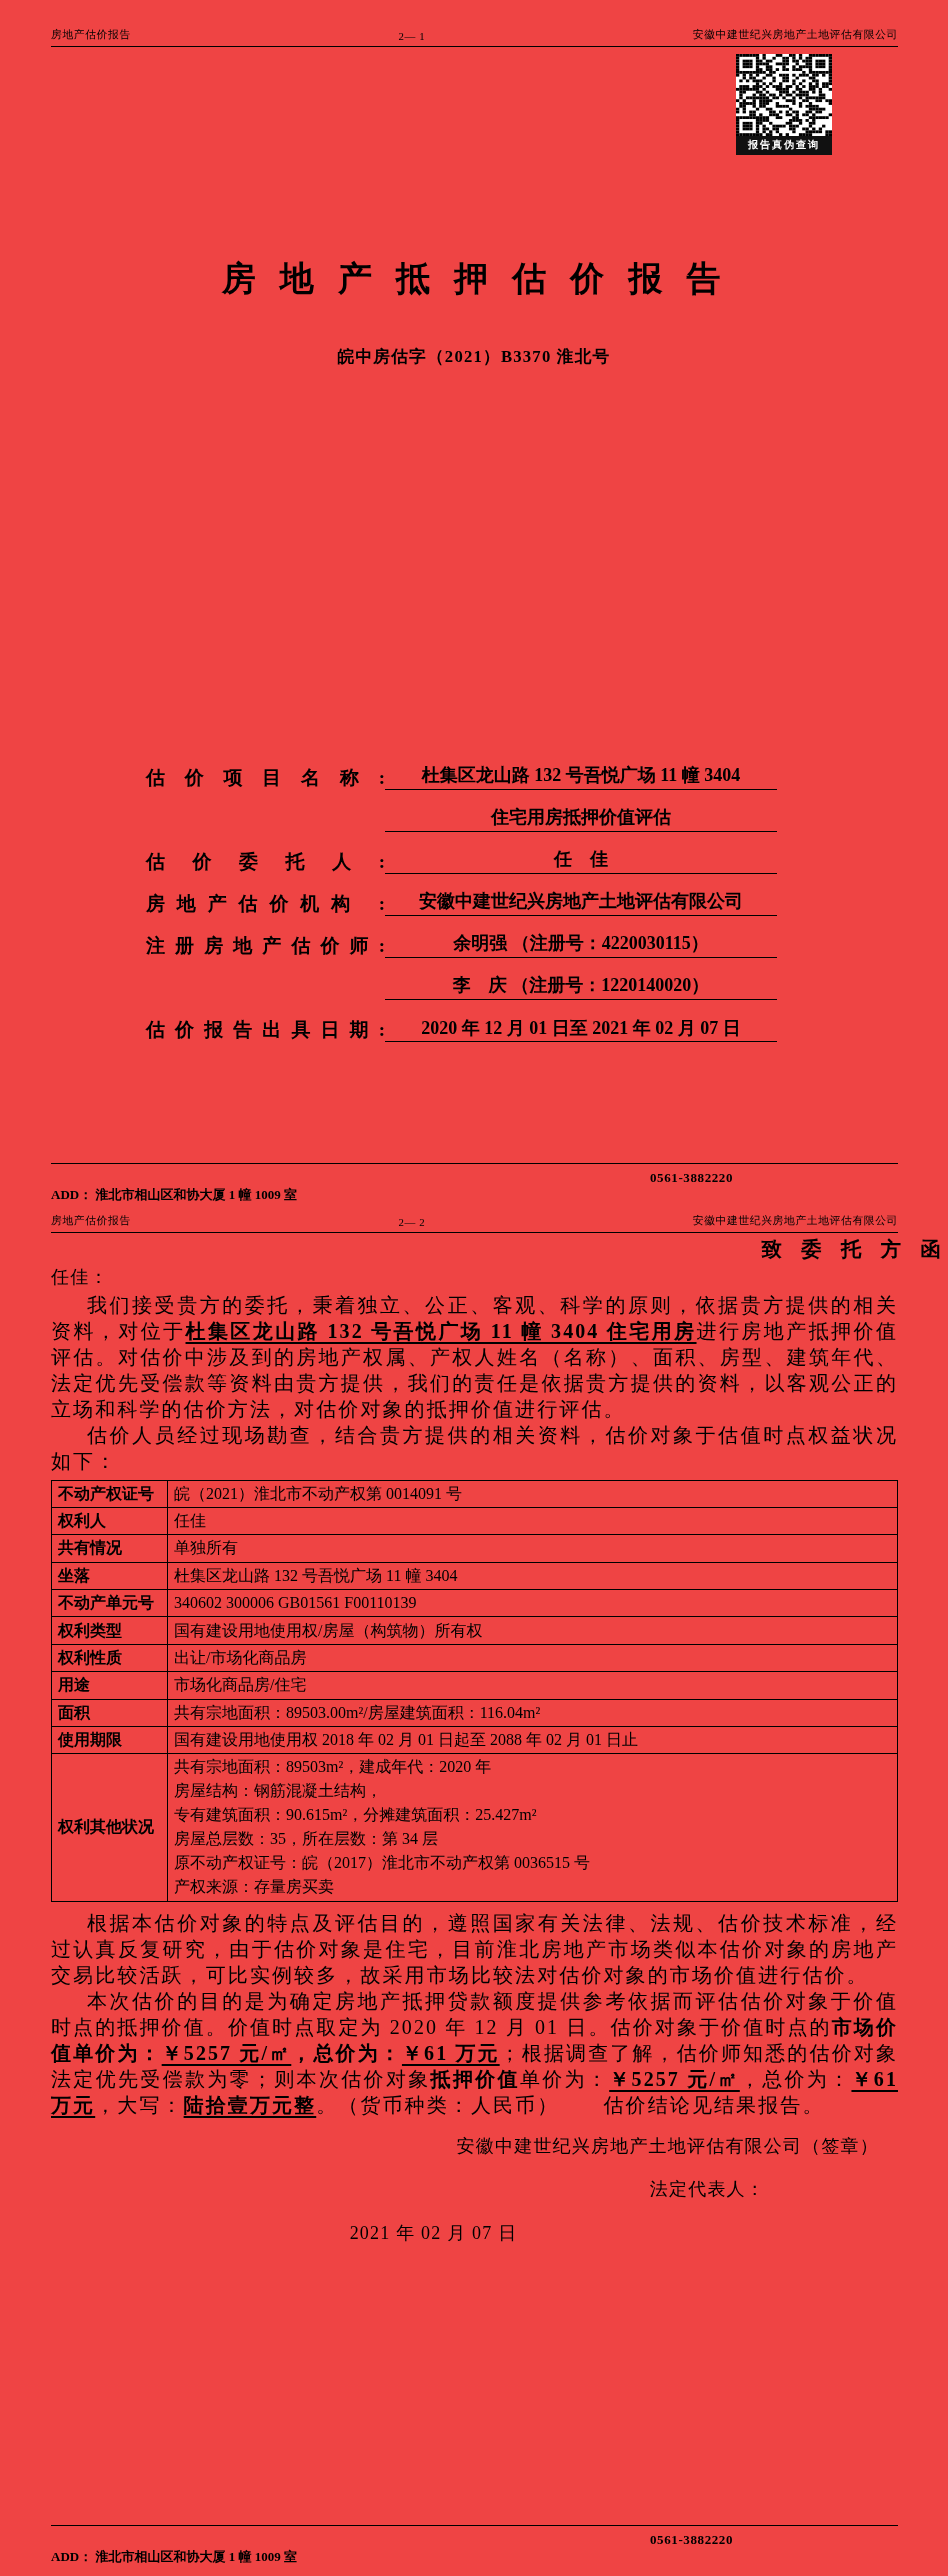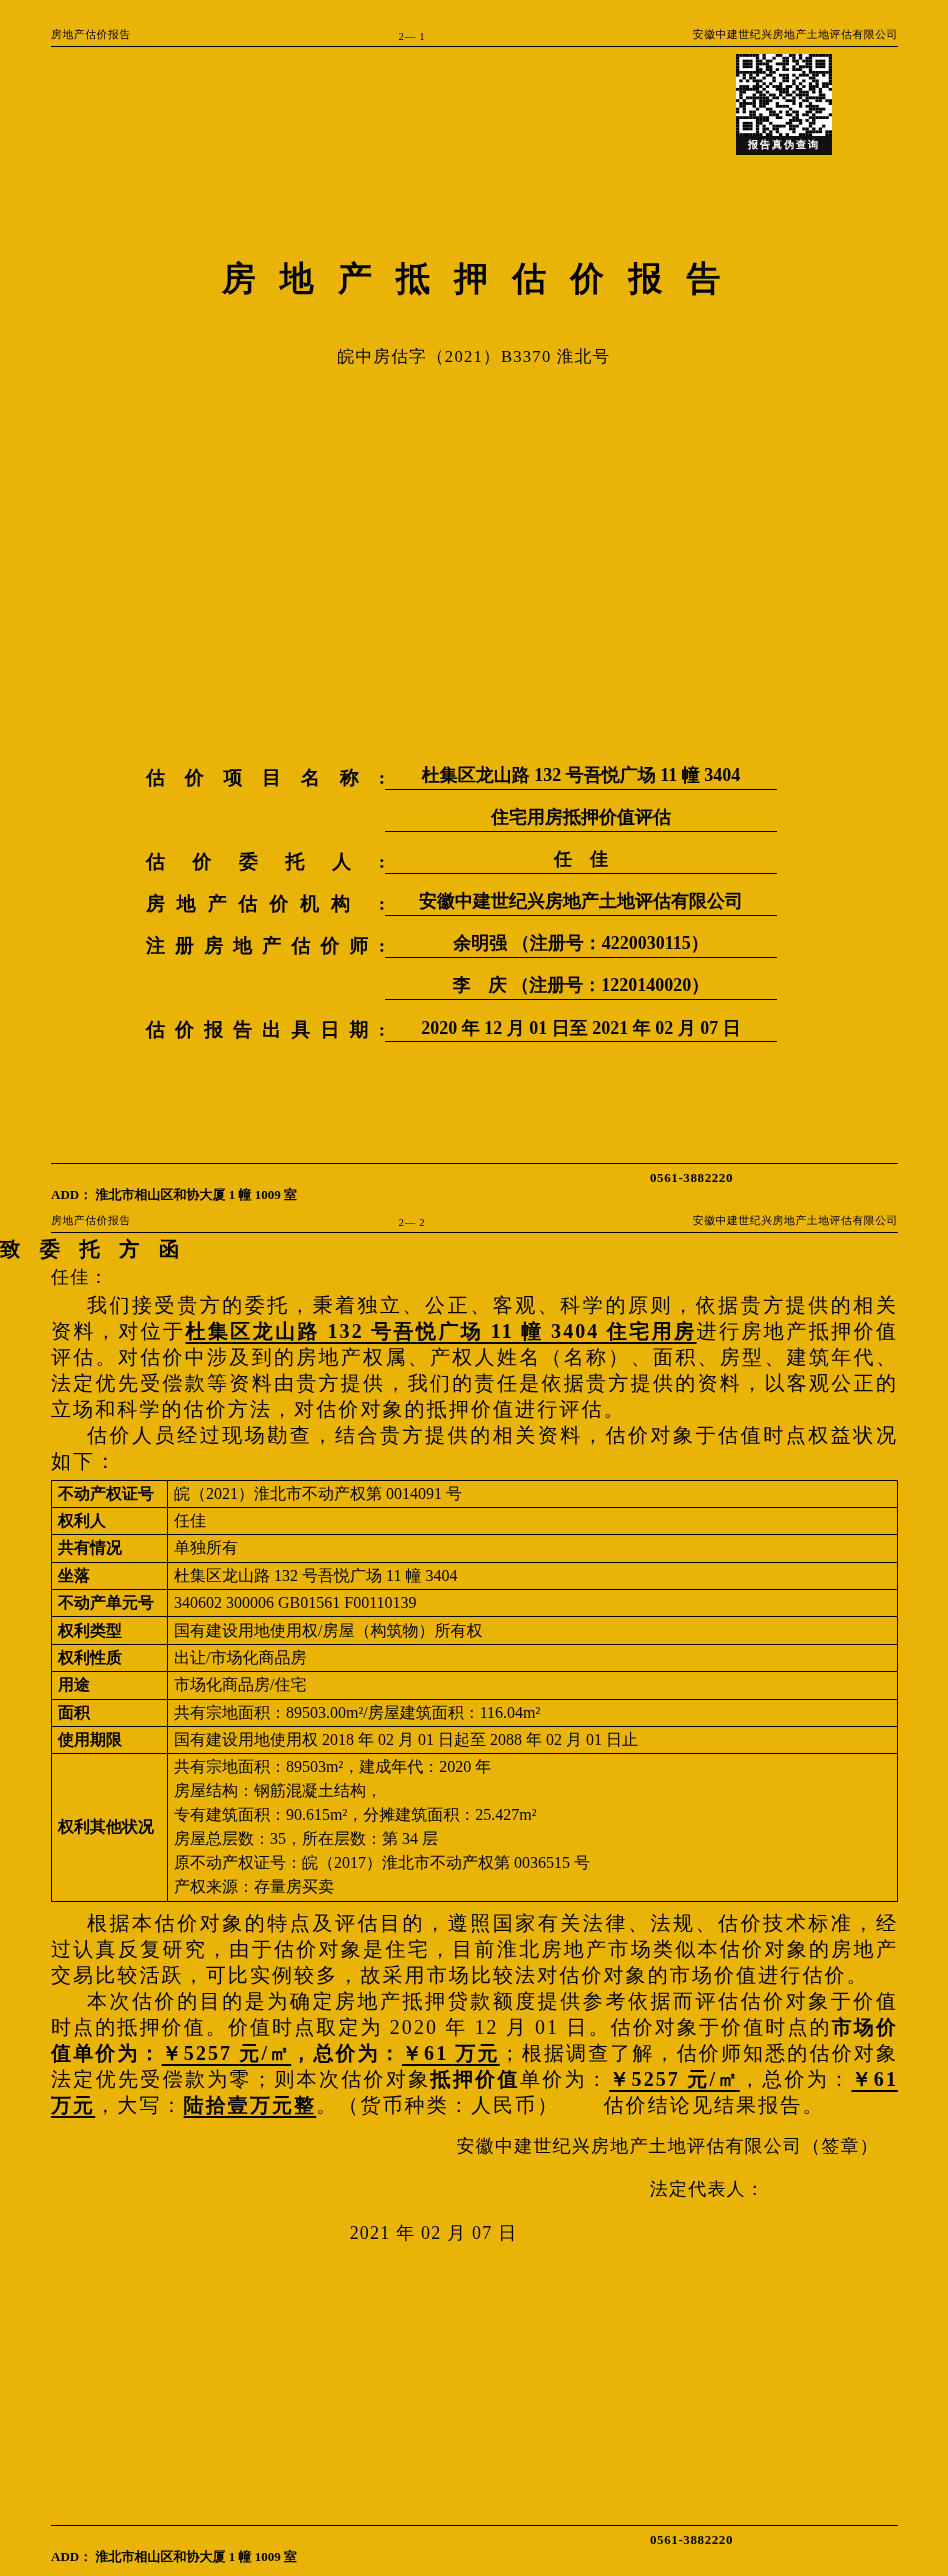--- a/index.html
+++ b/index.html
@@ -1,49 +1,49 @@
 <!DOCTYPE html>
 <html style="font-size:9.6px"><head>
 <meta charset="utf-8">
 <style>
   * { margin:0; padding:0; box-sizing:border-box; }
   html,body { background:#ffffff; }
   body { font-family:"Liberation Serif","DejaVu Serif",serif; color:#000; }
-  .doc { position:relative; width:948px; height:2576px; margin:0 auto; background:#eab308; overflow:hidden; }
+  .doc { position:relative; width:948px; height:2576px; margin:0 auto; background:#ef4444; overflow:hidden; }
 
   
   .pg-header { position:absolute; left:51px; width:847px; display:flex; justify-content:space-between;
                align-items:flex-end; font-size:10.8px; letter-spacing:0.6px; border-bottom:0.6px solid #000; padding-bottom:4.2px; }
   .hdr1 { top:27.5px; } .hdr2 { top:1214px; }
   .pg-footer { position:absolute; left:51px; width:847px; border-top:0.6px solid #000; padding-top:22px;
                font-size:13px; font-weight:bold; }
   .ftr1 { top:1163px; } .ftr2 { top:2525px; }
   .footer-phone { position:absolute; left:599px; top:6px; letter-spacing:0.6px; }
 
   
   .qr-block { position:absolute; left:736px; top:54px; width:96px; }
   .qr-block svg { display:block; width:96px; height:82px; background:#fff; }
   .qr-caption { background:#111; color:#fff; font-size:10.2px; text-align:center; padding:2.4px 0 3px;
                 letter-spacing:1.8px; font-weight:bold; }
 
   
   .main-title { position:absolute; top:256px; left:1px; width:100%; text-align:center;
                 font-size:34px; font-weight:bold; letter-spacing:7.8px; white-space:nowrap; }
   .doc-number { position:absolute; top:345px; left:0; width:100%; text-align:center;
-                font-size:16.7px; font-weight:normal; letter-spacing:1.2px; }
+                font-size:16.7px; font-weight:bold; letter-spacing:1.2px; }
   .fields { position:absolute; left:146px; top:763px; width:631px; }
   .field-row { display:flex; align-items:flex-end; margin-bottom:15.5px; }
   .f-label { flex:none; width:239px; font-size:19px; font-weight:bold; line-height:25px;
              text-align:justify; text-align-last:justify; }
   .f-spacer { flex:none; width:239px; }
   .f-value { flex:1; border-bottom:1.2px solid #000; text-align:center; font-size:18px; font-weight:bold;
              line-height:25px; padding-bottom:0.6px; white-space:nowrap; }
 
   
-  .letter-title { position:absolute; top:1235px; left:0; width:100%; text-align:left;
+  .letter-title { position:absolute; top:1235px; left:0; width:100%; text-align:right;
                   font-size:20.3px; font-weight:bold; letter-spacing:7.2px; }
   .letter-body { position:absolute; left:51px; top:1264px; width:847px; }
   .salutation { font-size:18px; line-height:27.5px; letter-spacing:1.2px; }
   .para { font-size:20px; line-height:26px; text-align:justify; text-indent:36px; letter-spacing:2.1px; }
   .seg-bold { font-weight:bold; }
   .seg-underline { text-decoration:underline; text-underline-offset:3.6px; }
 
   .rights-table { width:100%; border-collapse:collapse; margin:6px 0 8.4px; }
   .rights-table td { border:0.6px solid #000; font-size:16px; line-height:24px; padding:1.2px 6px; vertical-align:middle; }
   .t-label { width:116px; font-weight:bold; }

